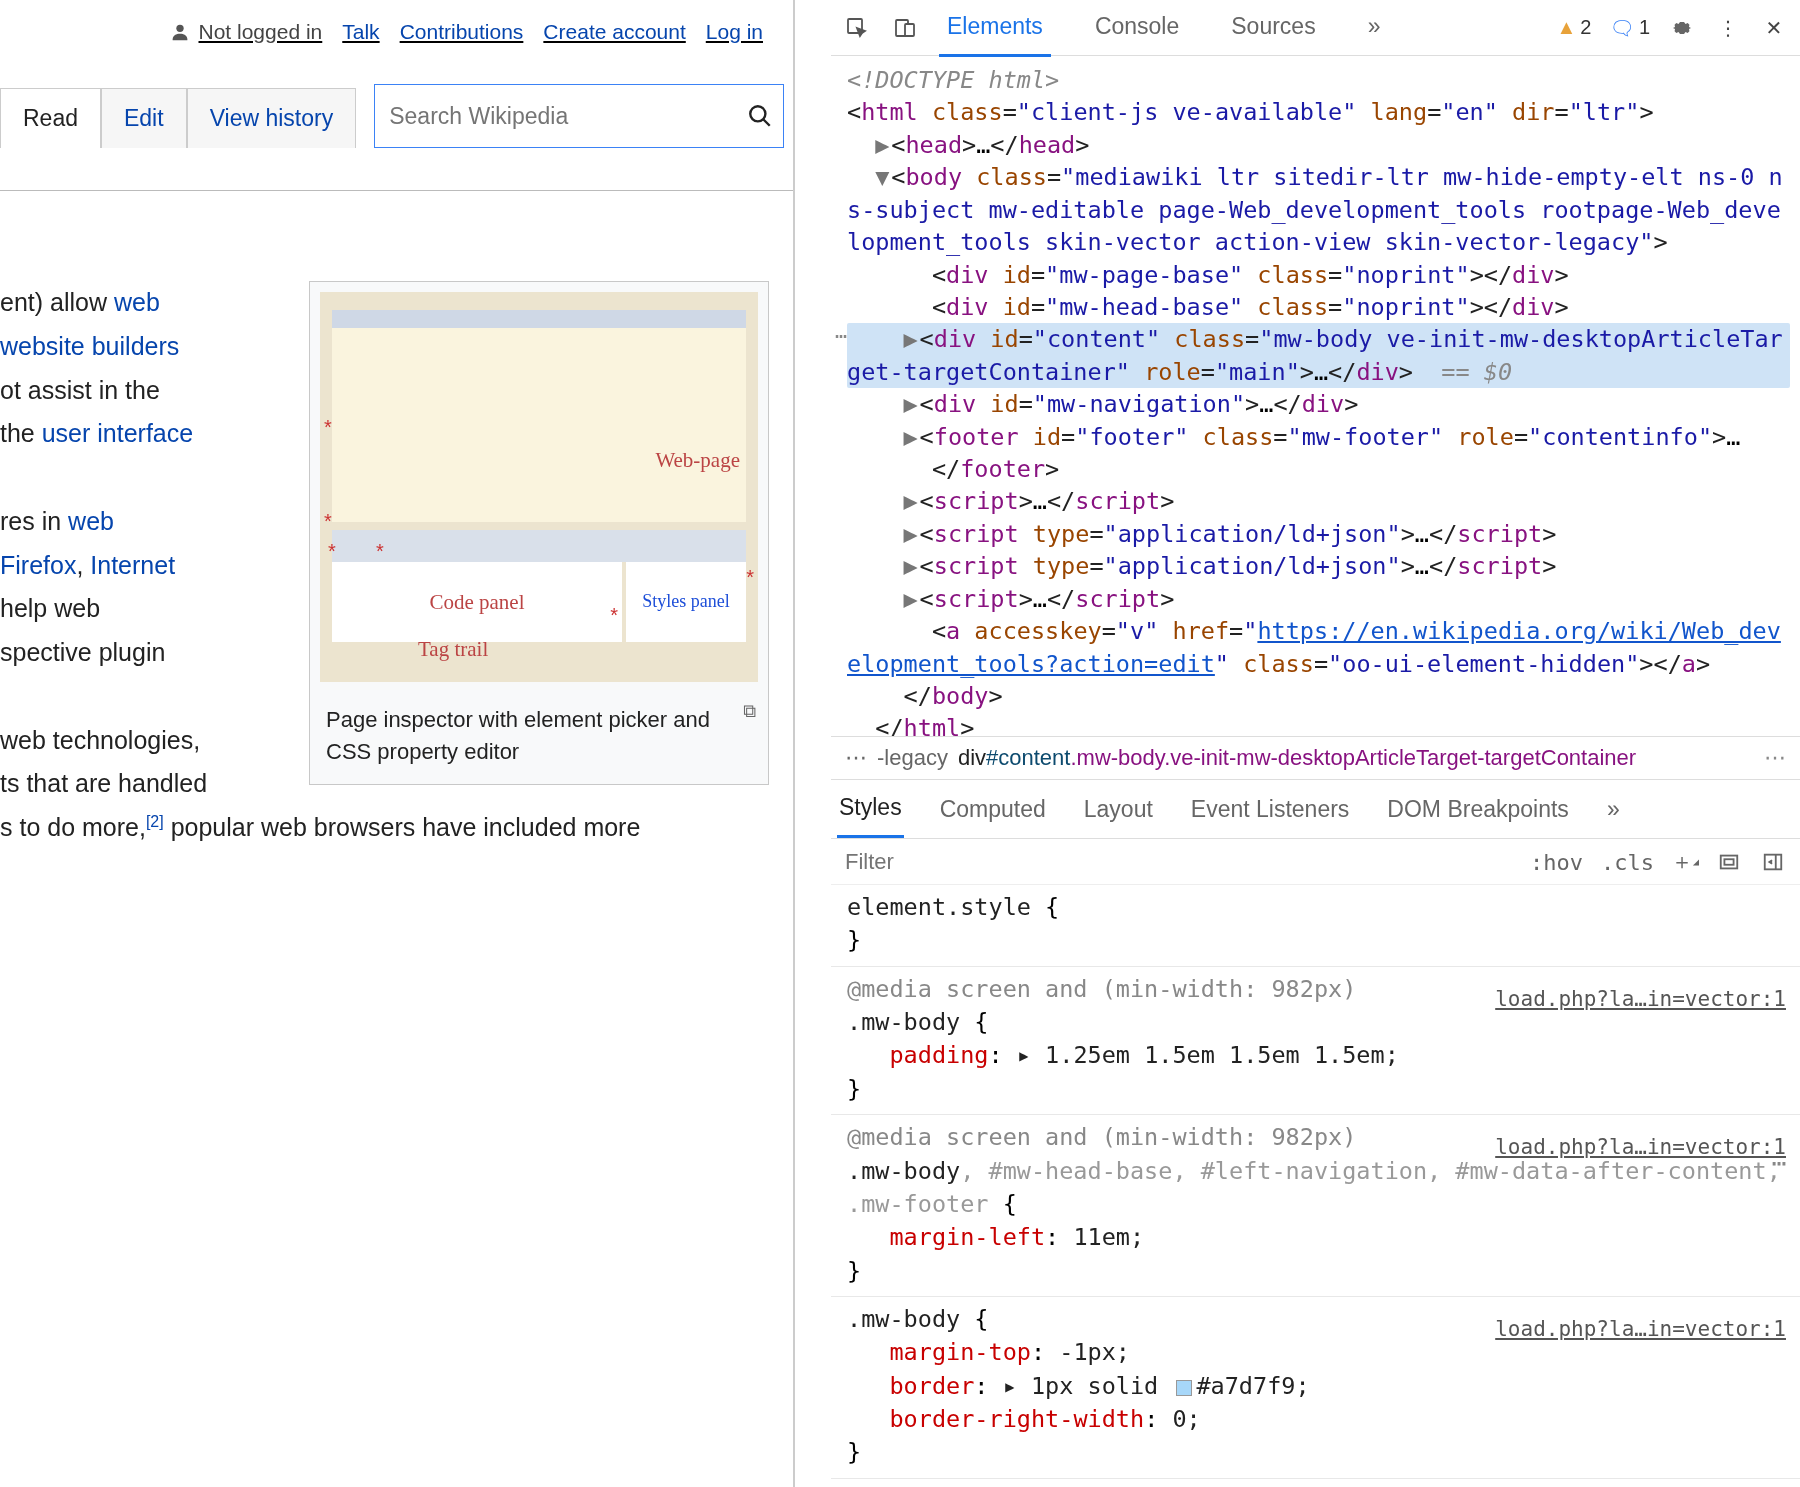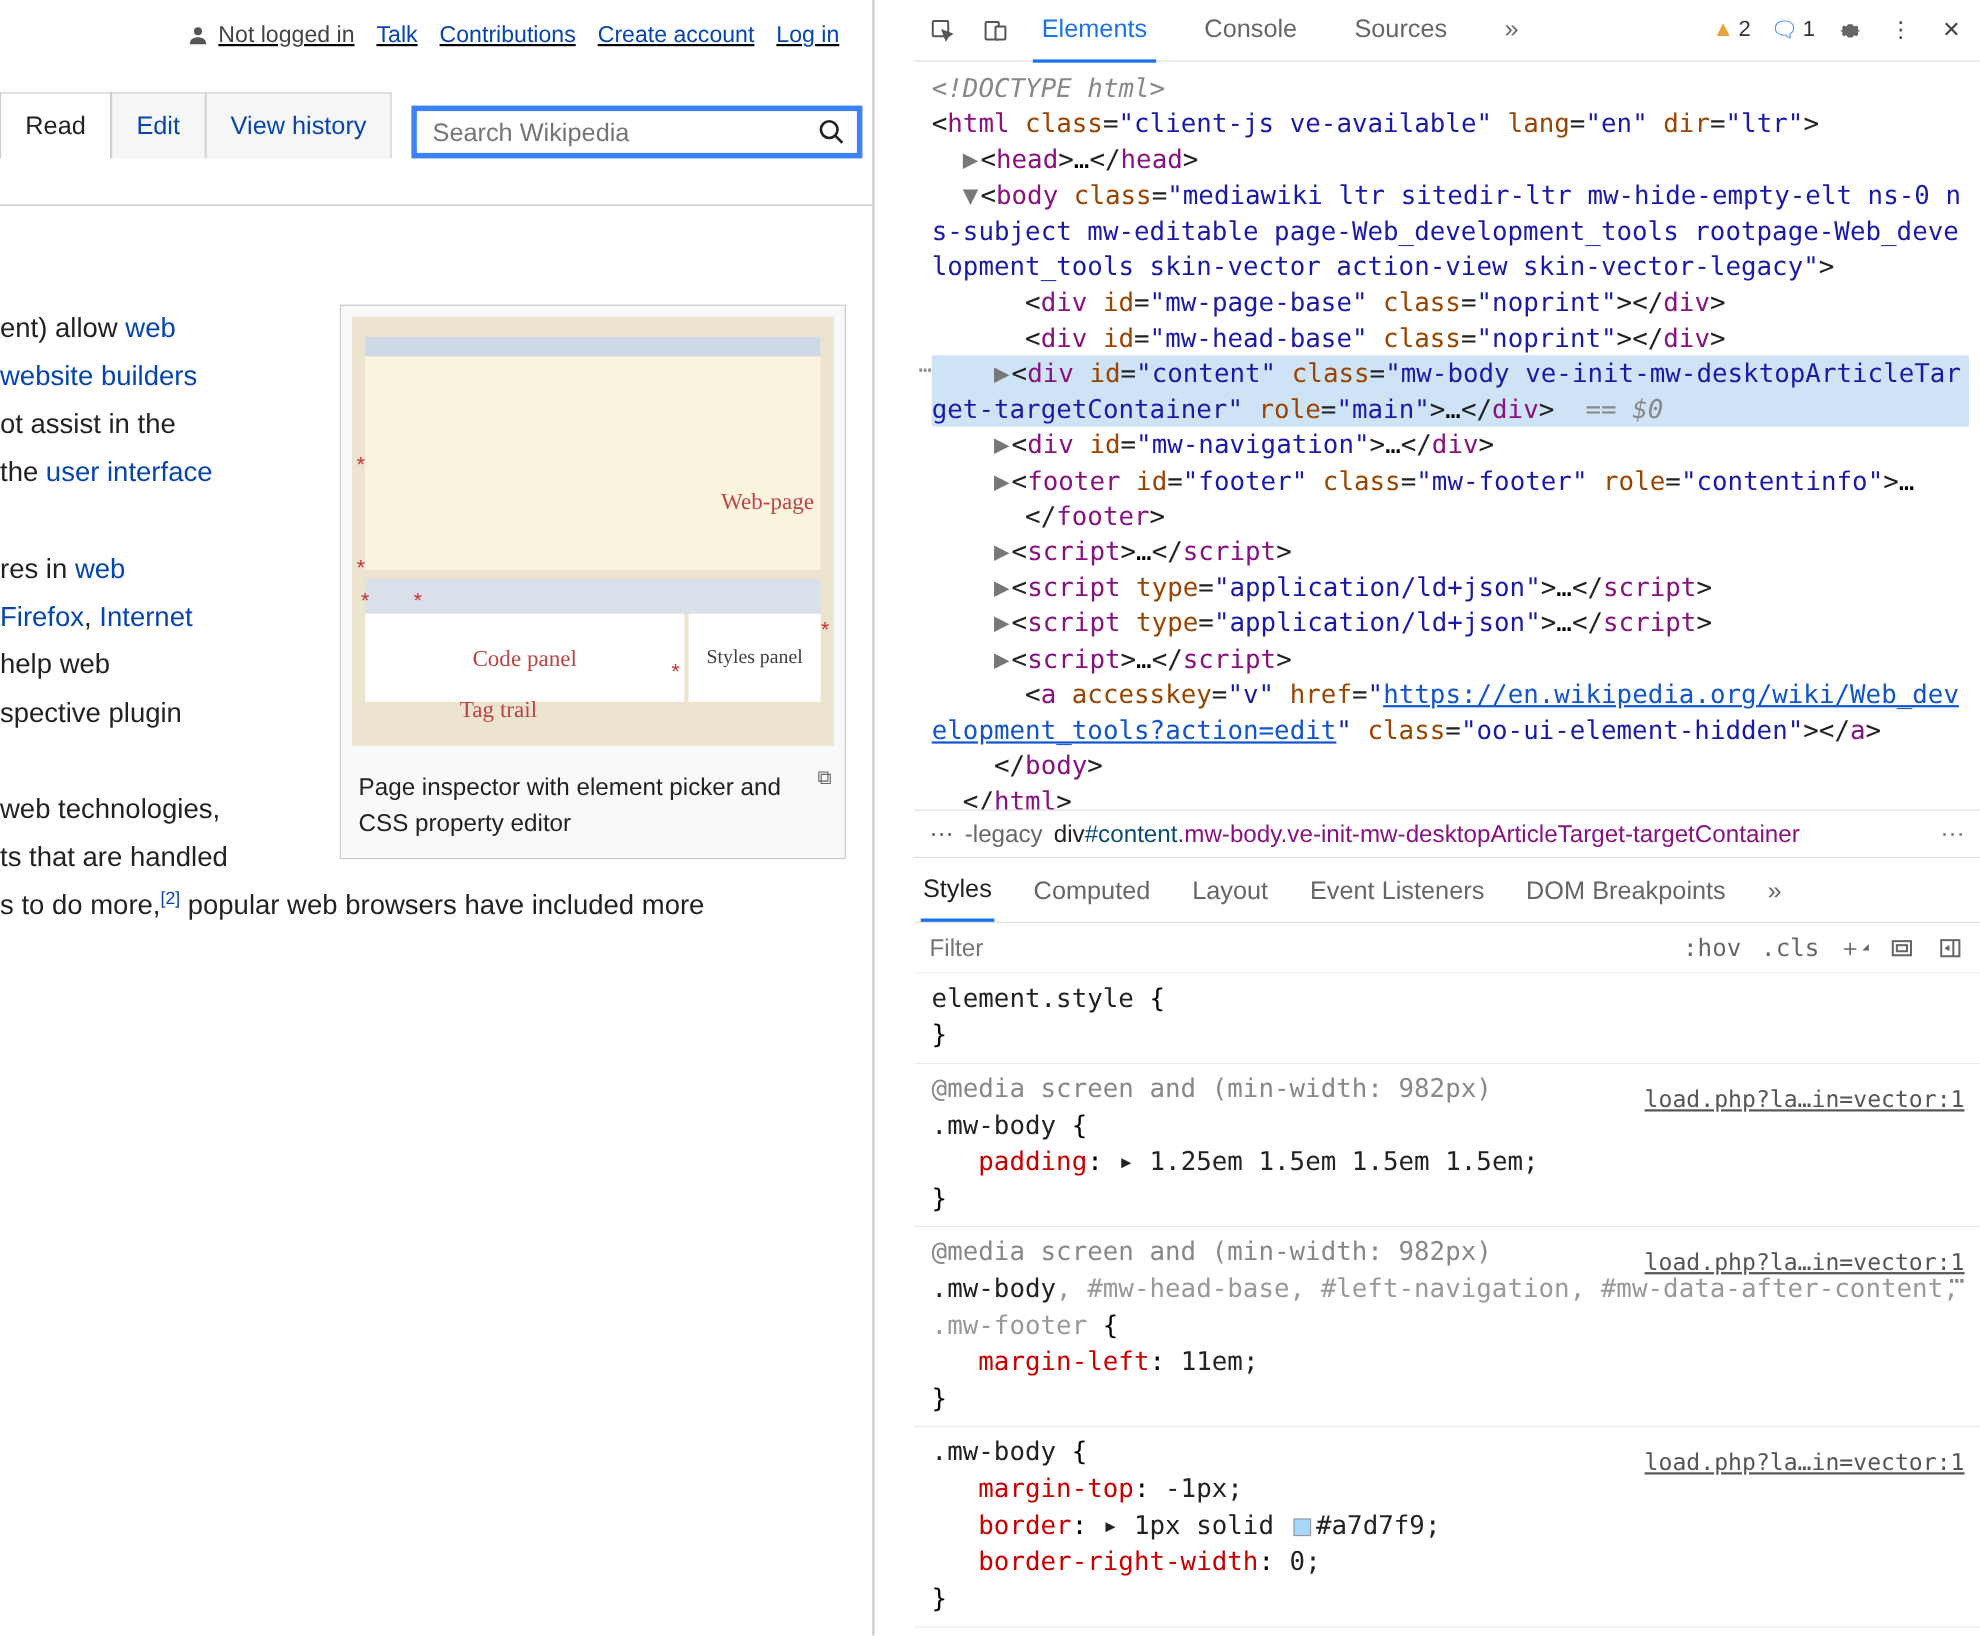--- a/index.html
+++ b/index.html
@@ -8,35 +8,35 @@
 .left-pane { width: 795px; background: #fff; position: relative; border-right: 2px solid #ccc; }
 .devtools { flex: 1; background: #fff; display: flex; flex-direction: column; margin-left: 36px; }
 
 
 .wiki-top { display: flex; justify-content: flex-end; align-items: center; gap: 20px; padding: 20px 30px 10px 0; font-size: 21px; text-decoration: underline; }
 .wiki-top .notlogged { color: #444; display: flex; align-items: center; gap: 8px; }
 .wiki-top a { color: #0645ad; text-decoration: none; }
 .wiki-tabs { display: flex; align-items: flex-end; gap: 0; padding: 30px 0 0 0; }
 .wiki-tab { padding: 16px 22px; font-size: 23px; color: #0645ad; background: #f6f6f6; border: 1px solid #ccc; border-bottom: none; cursor: pointer; }
 .wiki-tab.active { background: #fff; color: #222; }
-.search-wrap { margin-left: 18px; display: flex; align-items: center; border: 5px solid #3b82f6; width: 410px; height: 48px; }
+.search-wrap { margin-left: 18px; display: flex; align-items: center; border: 1px solid #3b82f6; width: 410px; height: 64px; }
 .search-input { flex: 1; border: none; padding: 0 14px; font-size: 23px; outline: none; color: #666; }
 .search-icon { width: 46px; height: 46px; display: flex; align-items: center; justify-content: center; color: #333; }
 .wiki-hr { border: none; border-bottom: 1px solid #bbb; margin: 42px 0 0 0; }
 .wiki-body { padding: 90px 24px 0 0; font-size: 25px; line-height: 1.75; color: #222; }
 .wiki-body a { color: #0645ad; text-decoration: none; }
 .figure { float: right; width: 460px; border: 1px solid #c8c8c8; margin: 0 0 18px 18px; background: #f8f9fa; }
 .figure-img { height: 390px; background: #ece4cf; position: relative; margin: 10px; }
 .fi-webpage { position: absolute; top: 18px; left: 12px; right: 12px; height: 212px; background: #faf4de; border-top: 18px solid #cfd8e6; }
 .fi-wp-label { position: absolute; right: 18px; top: 150px; font-family: cursive; color: #b44; font-size: 21px; }
 .fi-toolbar { position: absolute; top: 238px; left: 12px; right: 12px; height: 32px; background: #d9e0ea; }
 .fi-code { position: absolute; top: 270px; left: 12px; width: 290px; height: 80px; background: #fff; display:flex; align-items:center; justify-content:center; }
 .fi-code-label { font-family: cursive; color: #b44; font-size: 21px; }
 .fi-styles { position: absolute; top: 270px; right: 12px; width: 120px; height: 80px; background: #fff; display:flex; align-items:center; justify-content:center; text-align:center; }
-.fi-styles-label { font-family: cursive; color: #404040; font-size: 18px; }
+.fi-styles-label { font-family: cursive; color: #1d4ed8; font-size: 18px; }
 .fi-tag { position: absolute; bottom: 14px; left: 98px; font-family: cursive; color: #b44; font-size: 21px; }
 .fi-star { position: absolute; color: #c33; font-size: 20px; }
 .figure-cap { padding: 12px 16px 16px 16px; font-size: 22px; line-height: 1.45; position: relative; }
 .expand-ic { position: absolute; right: 12px; top: 6px; color: #666; font-size: 18px; }
 .sup { color: #0645ad; font-size: 16px; vertical-align: super; }
 
 
 .dt-toolbar { display: flex; align-items: center; height: 56px; border-bottom: 1px solid #ddd; padding: 0 12px; gap: 20px; }
 .dt-ico { width: 28px; height: 28px; display: flex; align-items: center; justify-content: center; color: #444; }
 .dt-tabs { display: flex; gap: 36px; flex: 1; font-size: 23px; color: #666; }

